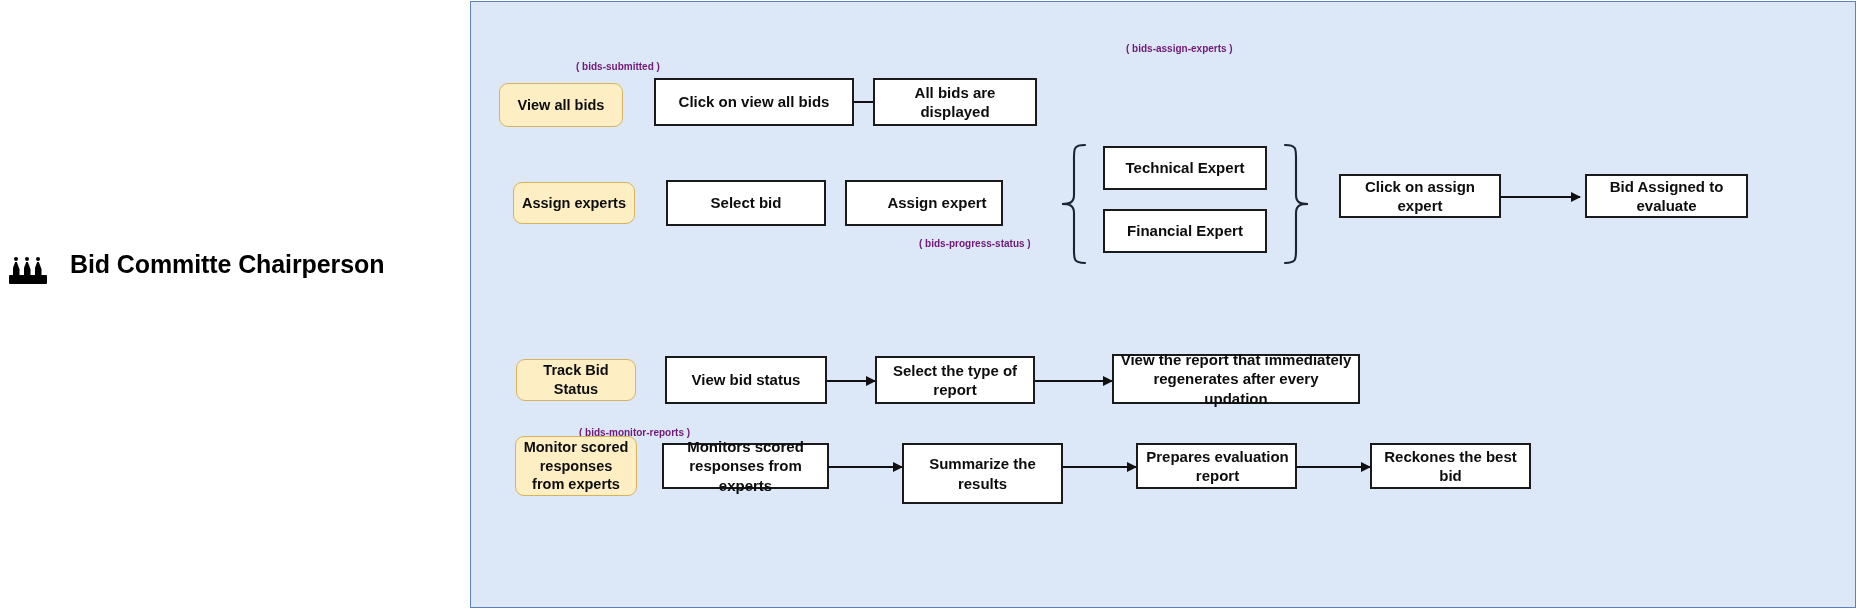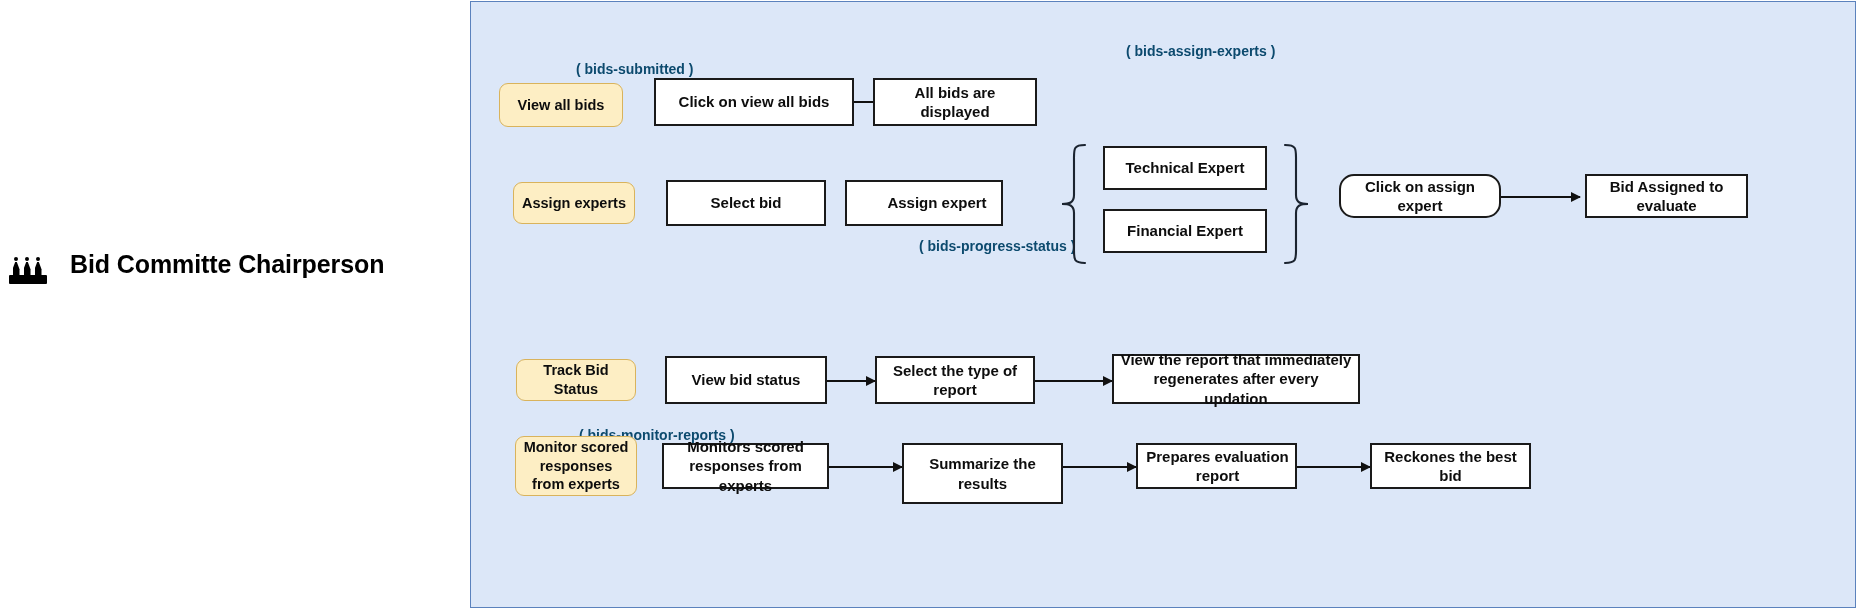--- a/index.html
+++ b/index.html
@@ -140,23 +140,23 @@
     width: 0;
     height: 0;
     border-top: 5px solid transparent;
     border-bottom: 5px solid transparent;
     border-left: 10px solid #111111;
   }
 
   
   .tag {
     position: absolute;
-    color: #0c4a6e;
+    color: #701a75;
     font-weight: bold;
-    font-size: 14px;
+    font-size: 10px;
     white-space: nowrap;
   }
 
   
   .brace {
     position: absolute;
   }
 </style>
 </head>
 <body>
@@ -212,21 +212,21 @@
     </svg>
 
     <div class="node step" style="left:632px; top:144px; width:164px; height:44px;">Technical Expert</div>
 
     <div class="node step" style="left:632px; top:207px; width:164px; height:44px;text-align:right;">Financial Expert</div>
 
     <svg class="brace" style="left:812px; top:141px;" width="28" height="122" viewBox="0 0 28 122">
       <path d="M2 2 C14 2 13 6 13 18 L13 52 C13 60 18 61 25 61 C18 61 13 62 13 70 L13 104 C13 116 14 120 2 120" fill="none" stroke="#1b2430" stroke-width="2.1" stroke-linecap="round"></path>
     </svg>
 
-    <div class="node step" style="left:868px; top:172px; width:162px; height:44px;border-radius:15px;">Click on assign expert</div>
+    <div class="node step" style="left:868px; top:172px; width:162px; height:44px;">Click on assign expert</div>
 
     <div class="conn" style="left:1030px; top:194px; width:79px;">
       <span class="arrowhead"></span>
     </div>
 
     <div class="node step" style="left:1114px; top:172px; width:163px; height:44px;">Bid Assigned to evaluate</div>
 
     <div class="node stage" style="left:45px; top:357px; width:120px; height:42px;">Track Bid Status</div>
 
     <div class="node step" style="left:194px; top:354px; width:162px; height:48px;">View bid status</div>

